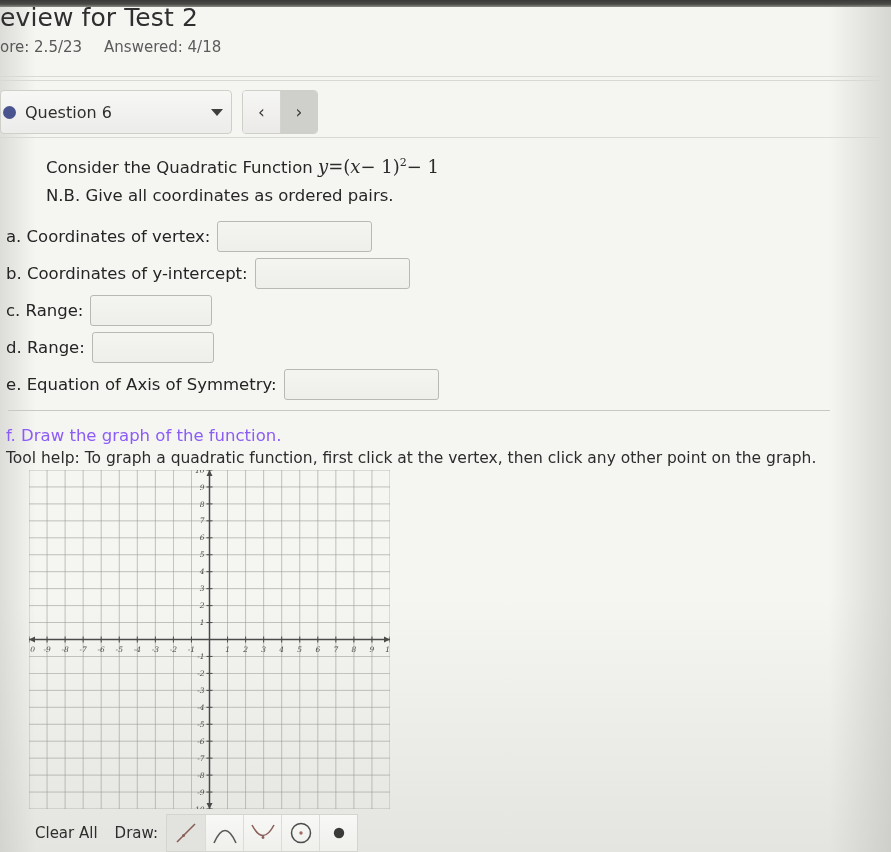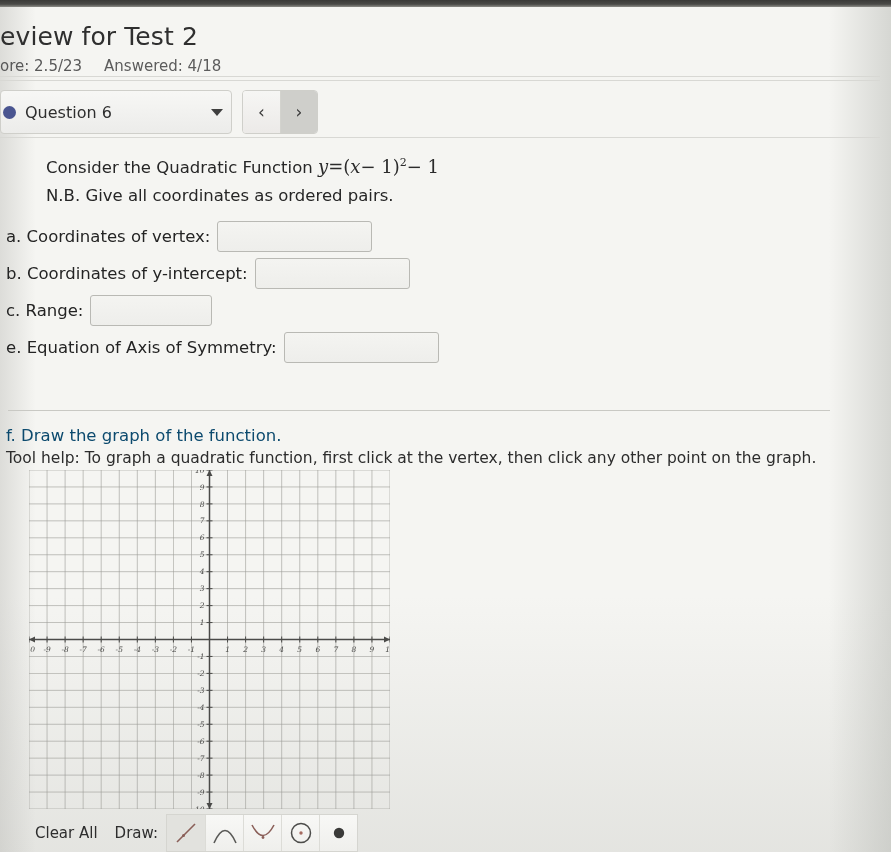--- a/index.html
+++ b/index.html
@@ -19,21 +19,21 @@
       linear-gradient(90deg, rgba(190,190,186,.45) 0%, rgba(255,255,255,0) 4%, rgba(255,255,255,0) 93%, rgba(188,190,185,.55) 100%),
       linear-gradient(180deg, rgba(255,255,255,0) 70%, rgba(196,197,192,.35) 100%),
       #f5f5f2;
   }
   .topbar {
     position:absolute; top:0; left:0; width:891px; height:7px;
     background: linear-gradient(180deg,#3a3a38 0%, #4a4a47 60%, #8d8d88 100%);
   }
 
   
-  .hdr { position:absolute; left:0; top:21px; width:811px; }
+  .hdr { position:absolute; left:0; top:2px; width:811px; }
   .hdr-title {
     font-size: 25px; font-weight: 400; color:#2f2f2f;
     padding-left: 0px; line-height: 32px; letter-spacing:.1px;
   }
   .hdr-sub { font-size: 15px; color:#585858; line-height: 26px; }
   .hdr-sub .answered { margin-left: 22px; color:#5c5c5c; }
 
   .rule { position:absolute; height:1px; background:#d8d8d4; }
   .rule.r1 { top:76px; left:0; width:880px; }
   .rule.r2 { top:80px; left:0; width:880px; }
@@ -74,21 +74,21 @@
   }
   .inp.w1 { width:155px; }
   .inp.w2 { width:155px; }
   .inp.w3 { width:122px; }
   .inp.w4 { width:122px; }
   .inp.w5 { width:155px; }
 
   .sep { position:absolute; left:8px; top:410px; width:822px; height:1px; background:#c9c9c4; }
 
   .fsec { position:absolute; left:6px; top:424px; width:880px; }
-  .fsec .l1 { font-size:16.5px; color:#0c4a6e; line-height:23px;}
+  .fsec .l1 { font-size:16.5px; color:#8b5cf6; line-height:23px;}
   .toolhelp { font-size:15.5px; color:#2c2c2c; line-height:22px; }
 
   
   #graph { position:absolute; left:29px; top:470px; }
   .gridsvg { display:block; }
 
   
   .tbar { position:absolute; left:29px; top:814px; width:362px; height:38px;
           display:flex; align-items:center; }
   .clearall { font-size:15px; color:#2e2e2e; padding:4px 6px; }
@@ -148,20 +148,24 @@
   <div class="field-row">
     <span class="lab">b. Coordinates of y-intercept:</span>
     <input class="inp w2" type="text" placeholder="" style="">
   </div>
 
   <div class="field-row">
     <span class="lab">c. Range:</span>
     <input class="inp w3" type="text" placeholder="" style="">
   </div>
 
+  <div class="field-row">
+    <span class="lab">d. Range:</span>
+    <input class="inp w4" type="text" placeholder="" style="">
+  </div>
 
   <div class="field-row">
     <span class="lab">e. Equation of Axis of Symmetry:</span>
     <input class="inp w5" type="text" placeholder="" style="">
   </div>
 </div>
 
 <div class="sep"></div>
 
 <div class="fsec">

